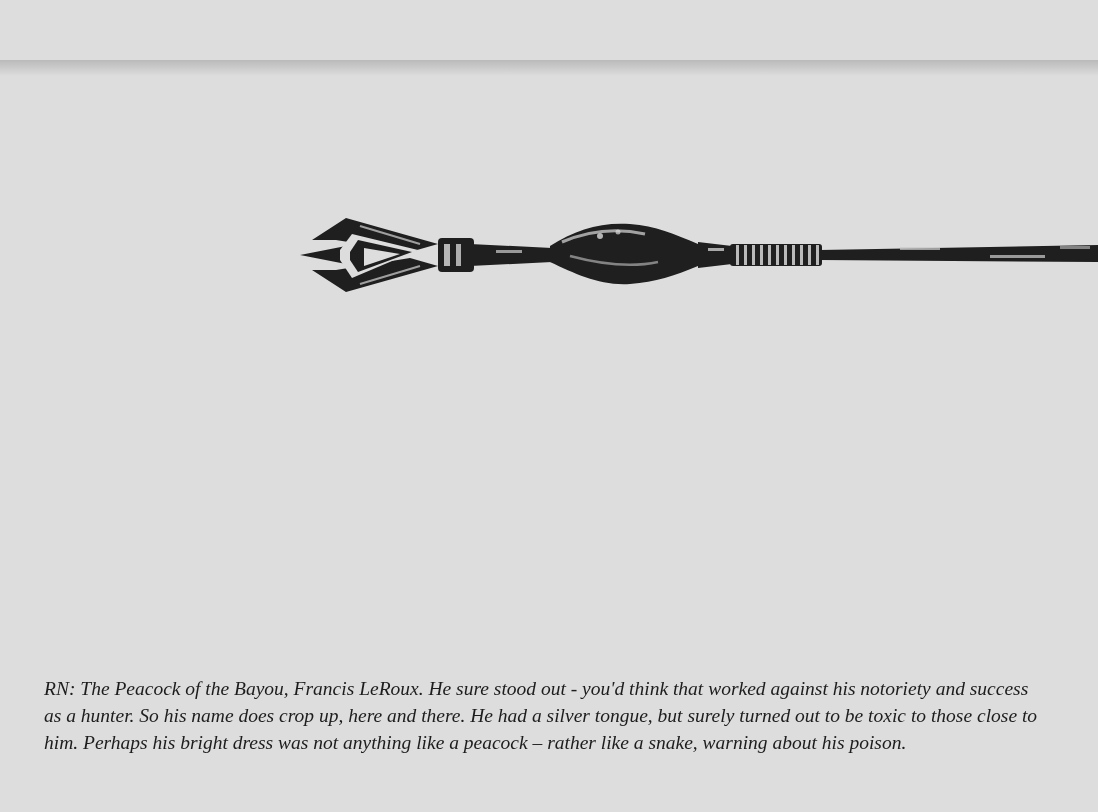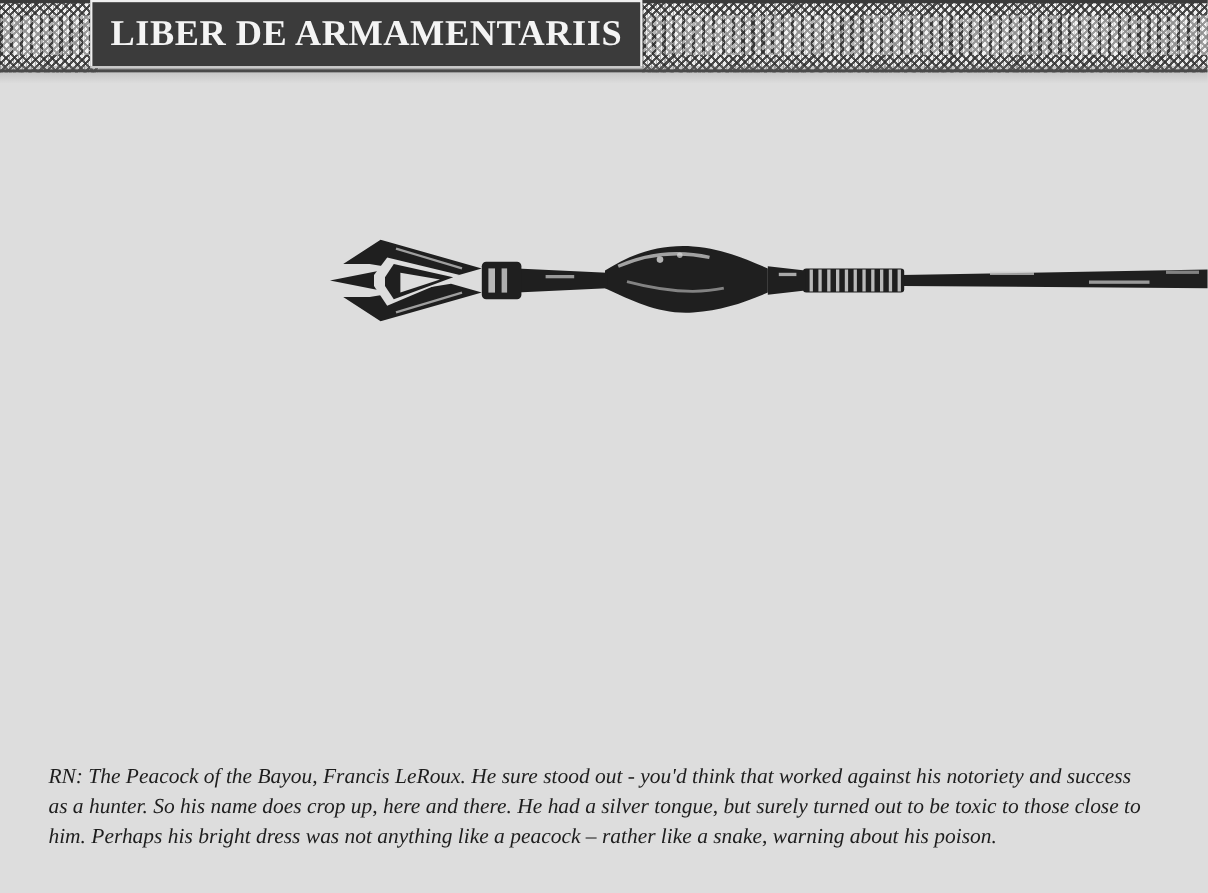--- a/index.html
+++ b/index.html
@@ -109,45 +109,35 @@
     top: 200px;
     width: 798px;
     height: 110px;
   }
   .artwork svg { display: block; }
 
   
   .caption {
     position: absolute;
     left: 44px;
-    top: 694px;
+    top: 676px;
     width: 1000px;
     font-family: "Liberation Serif", serif;
     font-style: italic;
     font-size: 19.5px;
     line-height: 26.8px;
     color: #1d1d1d;
     text-align: left;
   }
 </style>
 </head>
 <body>
 
 <div class="page">
 
-  <div class="header-band">
-    <div class="orn orn-left"></div>
-    <div class="orn orn-right"></div>
-    <div class="orn-edge-top"></div>
-    <div class="orn-edge-bot"></div>
-
-    <div class="title-plate">
-      <div class="title-text">Liber de Armamentariis</div>
-    </div>
-  </div>
   <div class="band-shadow"></div>
 
   <div class="artwork">
     <svg width="798" height="110" viewBox="0 0 798 110" xmlns="http://www.w3.org/2000/svg" aria-hidden="true">
       <g fill="#1f1f1f">
 
         <polygon points="520,50 798,45 798,62 520,60"></polygon>
 
         <rect x="600" y="47" width="40" height="3" fill="#c9c9c9" opacity="0.75"></rect>
         <rect x="690" y="55" width="55" height="3" fill="#cfcfcf" opacity="0.7"></rect>

